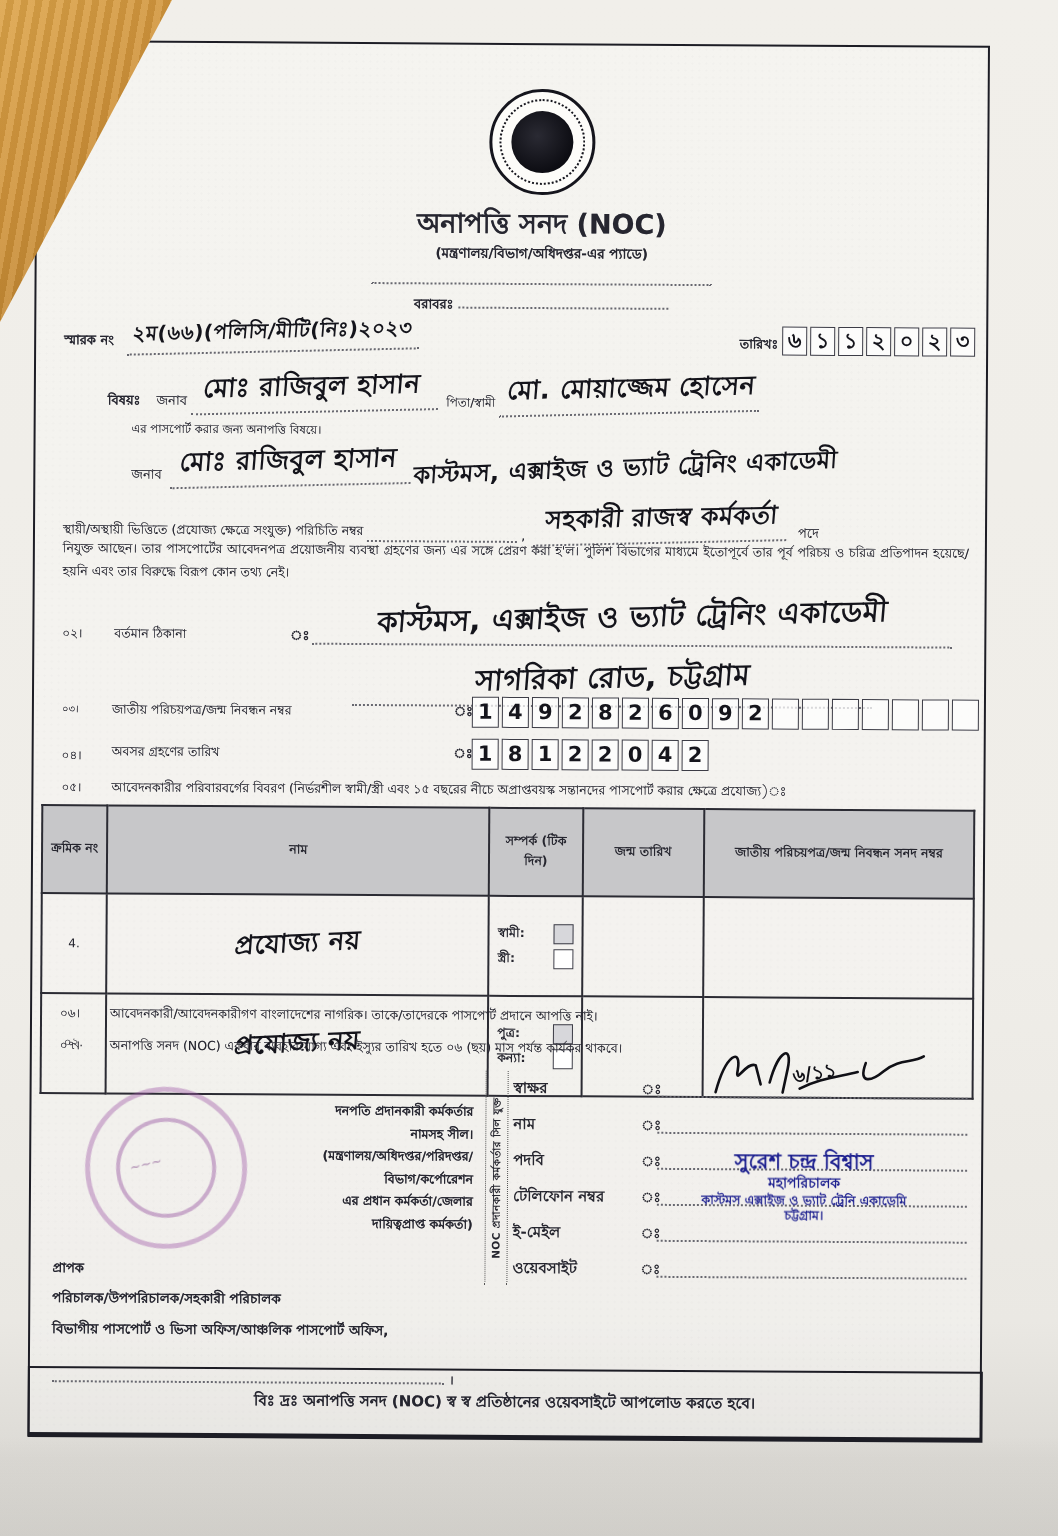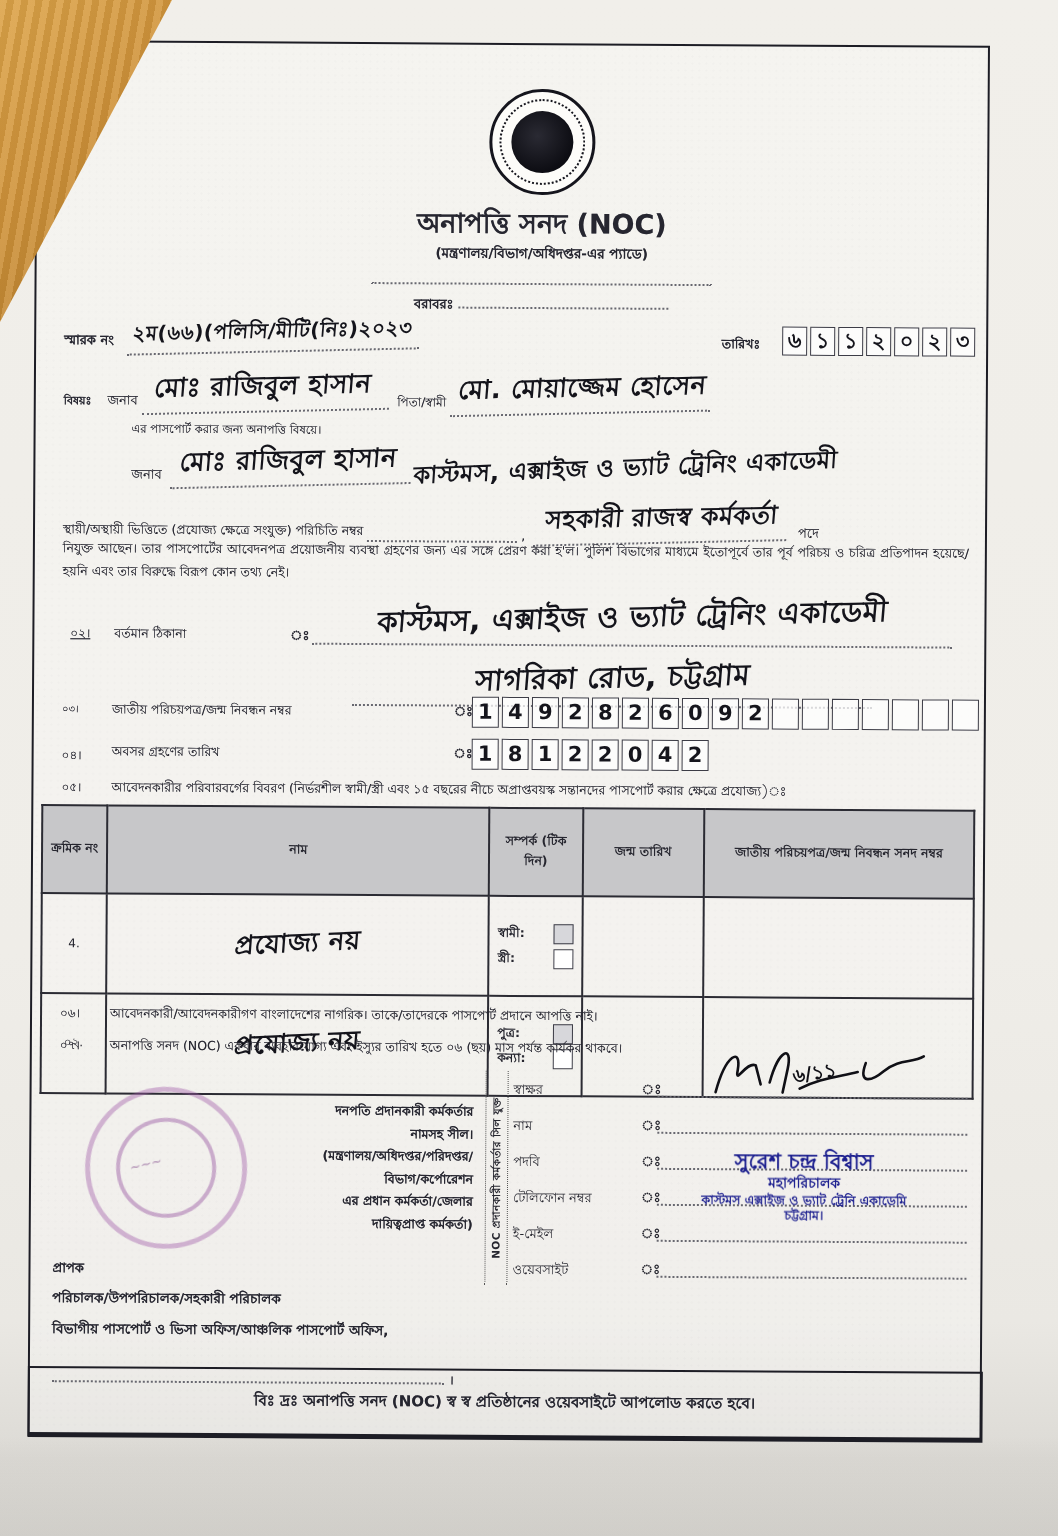--- a/index.html
+++ b/index.html
@@ -51,21 +51,21 @@
   .relrow{display:flex;align-items:center;justify-content:space-between;margin:5px 2px;}
   .rellabel{font-size:12.5px;font-weight:700;}
   .chk{width:18px;height:18px;border:1.6px solid #3c3c46;display:inline-block;background:#fff;}
   .chk.shaded{background:#d7d7db;}
   .tbl-hw{font-size:26px;transform:rotate(-3deg) skewX(-7deg);}
   
   .vstrip{writing-mode:vertical-rl;transform:rotate(180deg);font-size:10.5px;font-weight:700;
           border-left:1.5px dotted #555;border-right:1.5px dotted #555;padding:3px 2px;
           height:208px;text-align:center;letter-spacing:.4px;color:#26262f;}
   .sigrow{display:flex;align-items:flex-end;height:36px;}
-  .sigrow .lbl{width:128px;font-size:13px;font-weight:400;}
+  .sigrow .lbl{width:128px;font-size:15px;font-weight:700;}
   .sigrow .colon{width:16px;font-size:13.5px;font-weight:700;}
   .sigrow .line{flex:1;border-bottom:2px dotted #686870;height:1px;margin-bottom:4px;}
   .stamp-blue{color:#1c1f8f;text-align:center;font-weight:700;filter:blur(.25px);line-height:1.25;}
   .stamp-round{width:152px;height:152px;border:5px solid rgba(158,88,168,.48);border-radius:50%;
                position:relative;opacity:.85;filter:blur(.45px);transform:rotate(-8deg);}
   .stamp-round .inner{position:absolute;inset:26px;border:4px solid rgba(148,78,158,.5);border-radius:50%;}
   .stamp-round .scr{position:absolute;top:62px;left:40px;font-size:13px;color:rgba(120,60,130,.65);transform:rotate(-6deg);}
   
   .notebox{position:absolute;left:-2.5px;right:-2.5px;bottom:-2.5px;height:64px;
            border:2.5px solid #1d1d25;border-bottom-width:5px;display:flex;align-items:center;justify-content:center;}
@@ -89,26 +89,26 @@
   <div class="abs dotline" style="left:335px;top:238px;width:340px;"></div>
   <div class="abs" style="left:60px;right:0;top:248px;text-align:center;">
     <span class="print b" style="font-size:13px;">বরাবরঃ</span>
     <span class="dots" style="width:210px;height:14px;"></span>
   </div>
 
   <div class="abs" style="left:28px;right:8px;top:272px;display:flex;align-items:flex-end;">
     <span class="print b" style="font-size:13px;">স্মারক নং</span>
     <span class="hw" style="font-size:20px;margin-left:14px;border-bottom:2px dotted #686870;padding:0 8px 2px 4px;">২ম(৬৬)(পলিসি/মীটি(নিঃ)২০২৩</span>
     <span style="flex:1;"></span>
-    <span class="print b" style="font-size:12.5px;margin-right:22px;">তারিখঃ</span>
+    <span class="print b" style="font-size:12.5px;margin-right:4px;">তারিখঃ</span>
     <span id="dateBoxes"><span class="dbox small">৬</span><span class="dbox small">১</span><span class="dbox small">১</span><span class="dbox small">২</span><span class="dbox small">০</span><span class="dbox small">২</span><span class="dbox small">৩</span></span>
   </div>
 
   <div class="abs" style="left:28px;top:322px;right:-30px;display:flex;align-items:flex-end;">
-    <span class="print b" style="font-size:11px;">বিষয়ঃ</span>
+    <span class="print b" style="font-size:13px;margin-left:44px;">বিষয়ঃ</span>
     <span class="print" style="font-size:13px;margin:0 6px 0 16px;">জনাব</span>
     <span class="hw" style="font-size:26px;border-bottom:2px dotted #686870;padding:0 20px 1px 10px;">মোঃ রাজিবুল হাসান</span>
     <span class="print" style="font-size:12px;margin:0 6px;">পিতা/স্বামী</span>
     <span class="hw" style="font-size:26px;border-bottom:2px dotted #686870;padding:0 6px 1px 6px;">মো. মোয়াজ্জেম হোসেন</span>
   </div>
   <div class="abs print" style="left:96px;top:378px;font-size:11.5px;">এর পাসপোর্ট করার জন্য অনাপত্তি বিষয়ে।</div>
 
   <div class="abs" style="left:96px;top:396px;right:-40px;display:flex;align-items:flex-end;">
     <span class="print" style="font-size:13px;margin-right:10px;">জনাব</span>
     <span class="hw" style="font-size:26px;border-bottom:2px dotted #686870;padding:0 16px 1px 8px;">মোঃ রাজিবুল হাসান</span>
@@ -117,21 +117,21 @@
   <div class="abs" style="left:28px;top:452px;right:14px;display:flex;align-items:flex-end;flex-wrap:nowrap;">
     <span class="print" style="font-size:12.5px;white-space:nowrap;">স্থায়ী/অস্থায়ী ভিত্তিতে (প্রযোজ্য ক্ষেত্রে সংযুক্ত) পরিচিতি নম্বর</span>
     <span class="dots" style="width:150px;height:12px;margin:0 4px;"></span>
     <span class="print" style="font-size:12.5px;">,</span>
     <span class="hw" style="font-size:25px;margin:0 10px;border-bottom:2px dotted #686870;padding:0 10px 1px 10px;">সহকারী রাজস্ব কর্মকর্তা</span>
     <span class="print" style="font-size:13px;">পদে</span>
   </div>
   <div class="abs print" style="left:28px;top:494px;right:16px;font-size:12.5px;line-height:1.85;text-align:justify;">নিযুক্ত আছেন। তার পাসপোর্টের আবেদনপত্র প্রয়োজনীয় ব্যবস্থা গ্রহণের জন্য এর সঙ্গে প্রেরণ করা হ'ল। পুলিশ বিভাগের মাধ্যমে ইতোপূর্বে তার পূর্ব পরিচয় ও চরিত্র প্রতিপাদন হয়েছে/হয়নি এবং তার বিরুদ্ধে বিরূপ কোন তথ্য নেই।</div>
 
   <div class="abs" style="left:28px;top:548px;right:0;">
-    <span class="print" style="font-size:12px;position:absolute;left:8px;top:34px;text-decoration:underline;">০২।</span>
+    <span class="print" style="font-size:12px;position:absolute;left:0;top:34px;">০২।</span>
     <span class="print" style="font-size:12.5px;position:absolute;left:52px;top:34px;">বর্তমান ঠিকানা</span>
     <span class="print b" style="font-size:13px;position:absolute;left:228px;top:34px;">ঃ</span>
     <div id="addressLines" style="position:absolute;left:250px;top:0;width:640px;text-align:center;">
         <div style="border-bottom: 2px dotted rgb(104, 104, 112); margin-bottom: 8px; padding-bottom: 2px;"><span class="hw" style="font-size: 29px;">কাস্টমস, এক্সাইজ ও ভ্যাট ট্রেনিং একাডেমী</span></div>
         <div style="border-bottom: 2px dotted rgb(104, 104, 112); margin-bottom: 8px; padding-bottom: 2px; width: 520px; margin-left: 40px;"><span class="hw" style="font-size: 29px;">সাগরিকা রোড, চট্টগ্রাম</span></div>
       </div>
   </div>
 
   <div class="abs" style="left:28px;top:652px;right:0;display:flex;align-items:center;">
     <span class="print" style="font-size:10px;width:50px;">০৩।</span>

